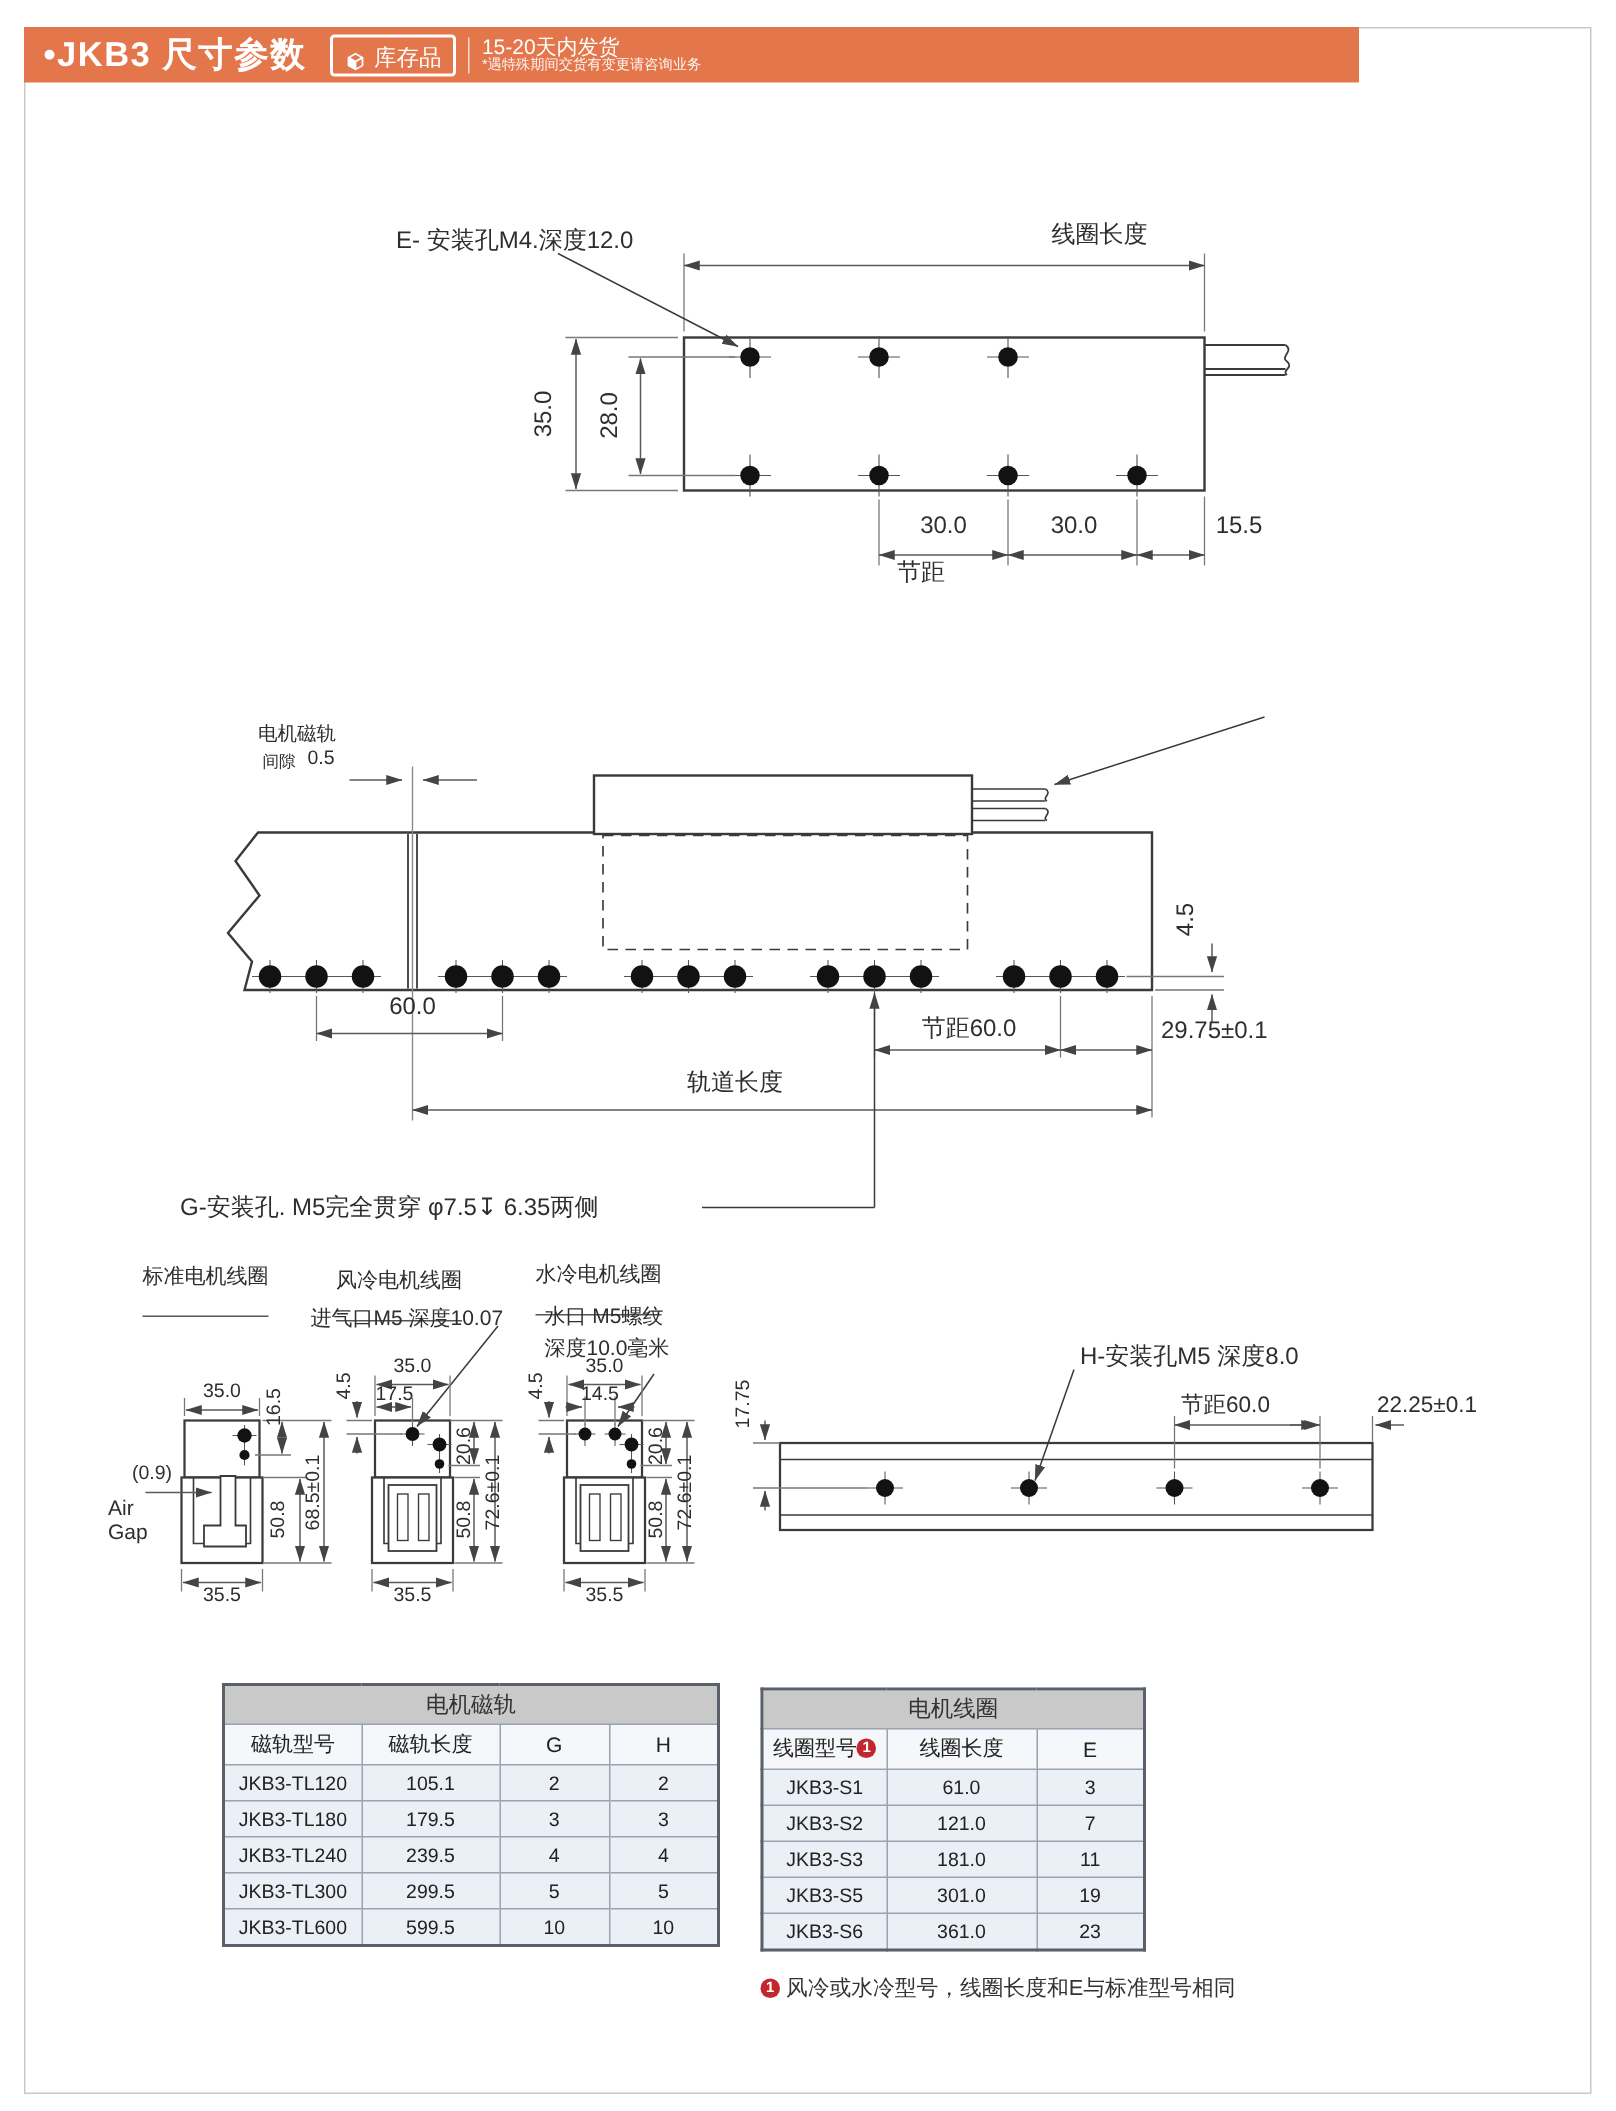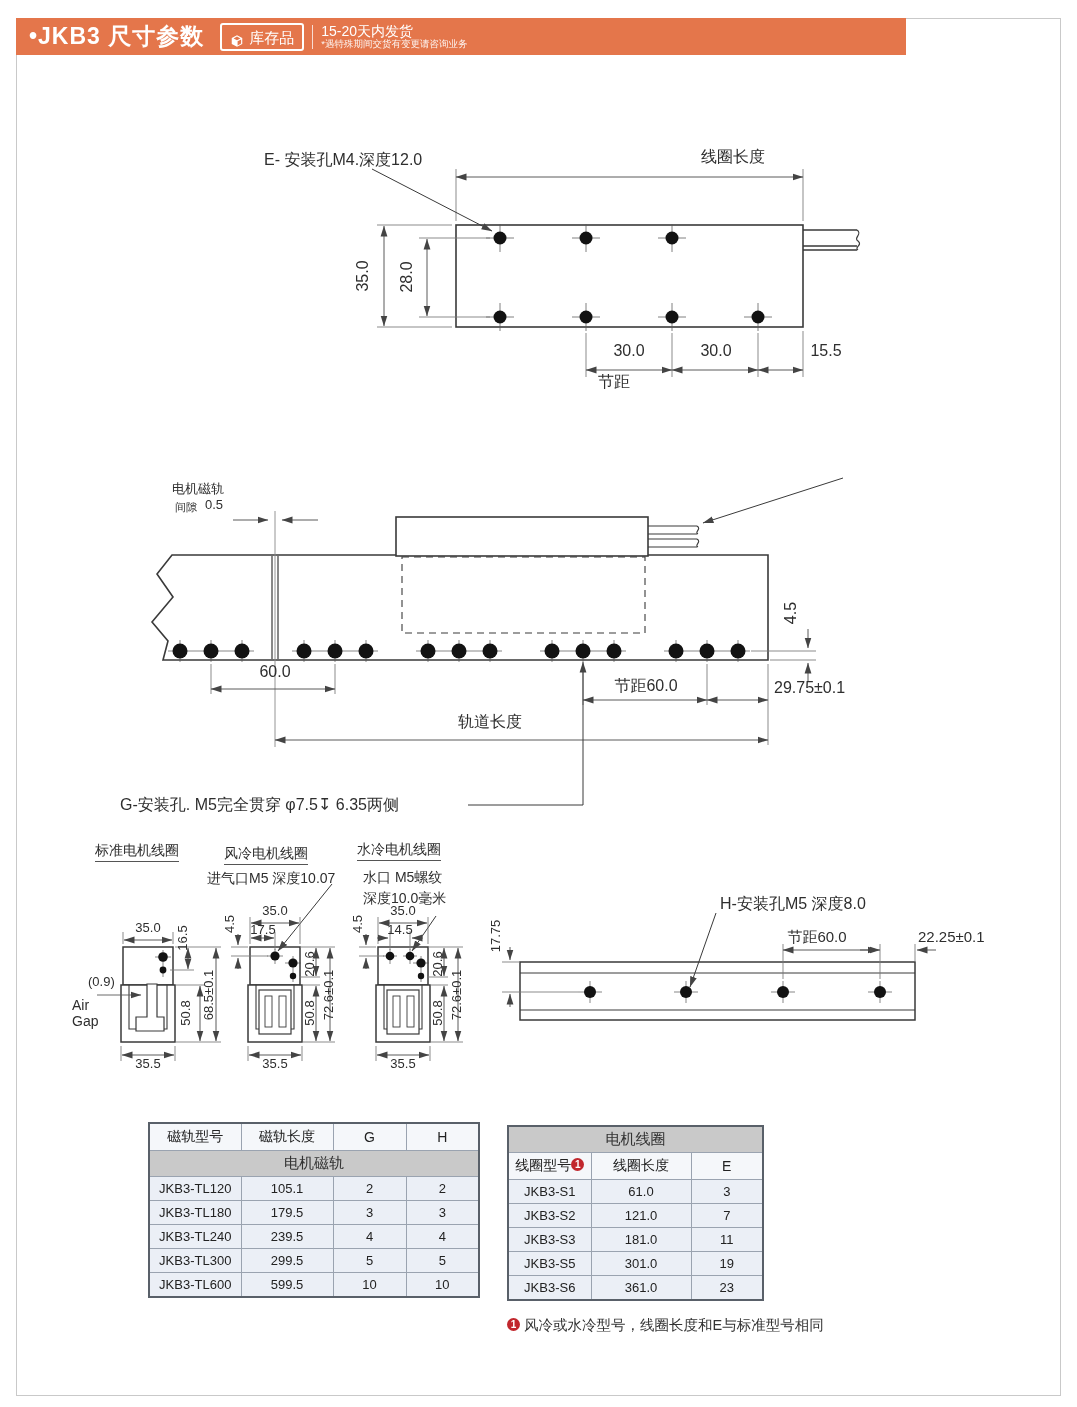--- a/index.html
+++ b/index.html
@@ -16,21 +16,21 @@
   .ship{margin-left:8px;line-height:1.15;white-space:nowrap}
   .ship-main{font-size:14px}
   .ship-note{font-size:9.5px;opacity:.92}
   
   svg.draw{position:absolute;left:0;top:0}
   .lbl{position:absolute;white-space:nowrap;color:#2e2e2e}
   .lblc{transform:translate(-50%,-50%)}
   .rot{transform:translate(-50%,-50%) rotate(-90deg)}
   .f11{font-size:11px}.f13{font-size:13px}.f14{font-size:14px}
   .f15{font-size:15px}.f16{font-size:16px}.f17{font-size:17px}
-  .ul{border-bottom:1px solid #555;padding-bottom:1px}
+  .ul{border-bottom:1px solid #555;padding-bottom:17px}
   
   table.tbl{position:absolute;border-collapse:collapse;background:#EBEFF6;border:2px solid #596069;
             table-layout:fixed;color:#222}
   .tbl td,.tbl th{border:1px solid #9AA3B0;text-align:center;padding:0 4px;overflow:hidden}
   .tbl .ttl{background:#C9C9C9;font-size:15px;color:#333;height:25px;font-weight:normal}
   .tbl th{background:#F5F7FA;font-weight:normal;font-size:14px;height:26px}
   .tbl td{font-size:13px;height:23px;background:#EBEFF6}
   .tbl td.mod{font-size:13px}
   .mark{display:inline-block;width:13px;height:13px;border-radius:50%;background:#C1272D;color:#fff;
         font-size:10px;line-height:13px;text-align:center;vertical-align:2px;font-weight:bold}
@@ -280,27 +280,27 @@
 
   <table class="tbl" style="left:148px;top:1122px;width:330px">
     <colgroup>
         <col style="width:92px">
         <col style="width:92px">
         <col style="width:73px">
         <col style="width:73px">
       </colgroup>
     <tbody>
         <tr>
+      <td class="ttl" colspan="4">电机磁轨</td>
+    </tr>
+    <tr>
       <th>磁轨型号</th>
       <th>磁轨长度</th>
       <th>G</th>
       <th>H</th>
-    </tr>
-    <tr>
-      <td class="ttl" colspan="4">电机磁轨</td>
     </tr>
     <tr>
       <td class="mod">JKB3-TL120</td>
       <td>105.1</td>
       <td>2</td>
       <td>2</td>
     </tr>
     <tr>
       <td class="mod">JKB3-TL180</td>
       <td>179.5</td>

